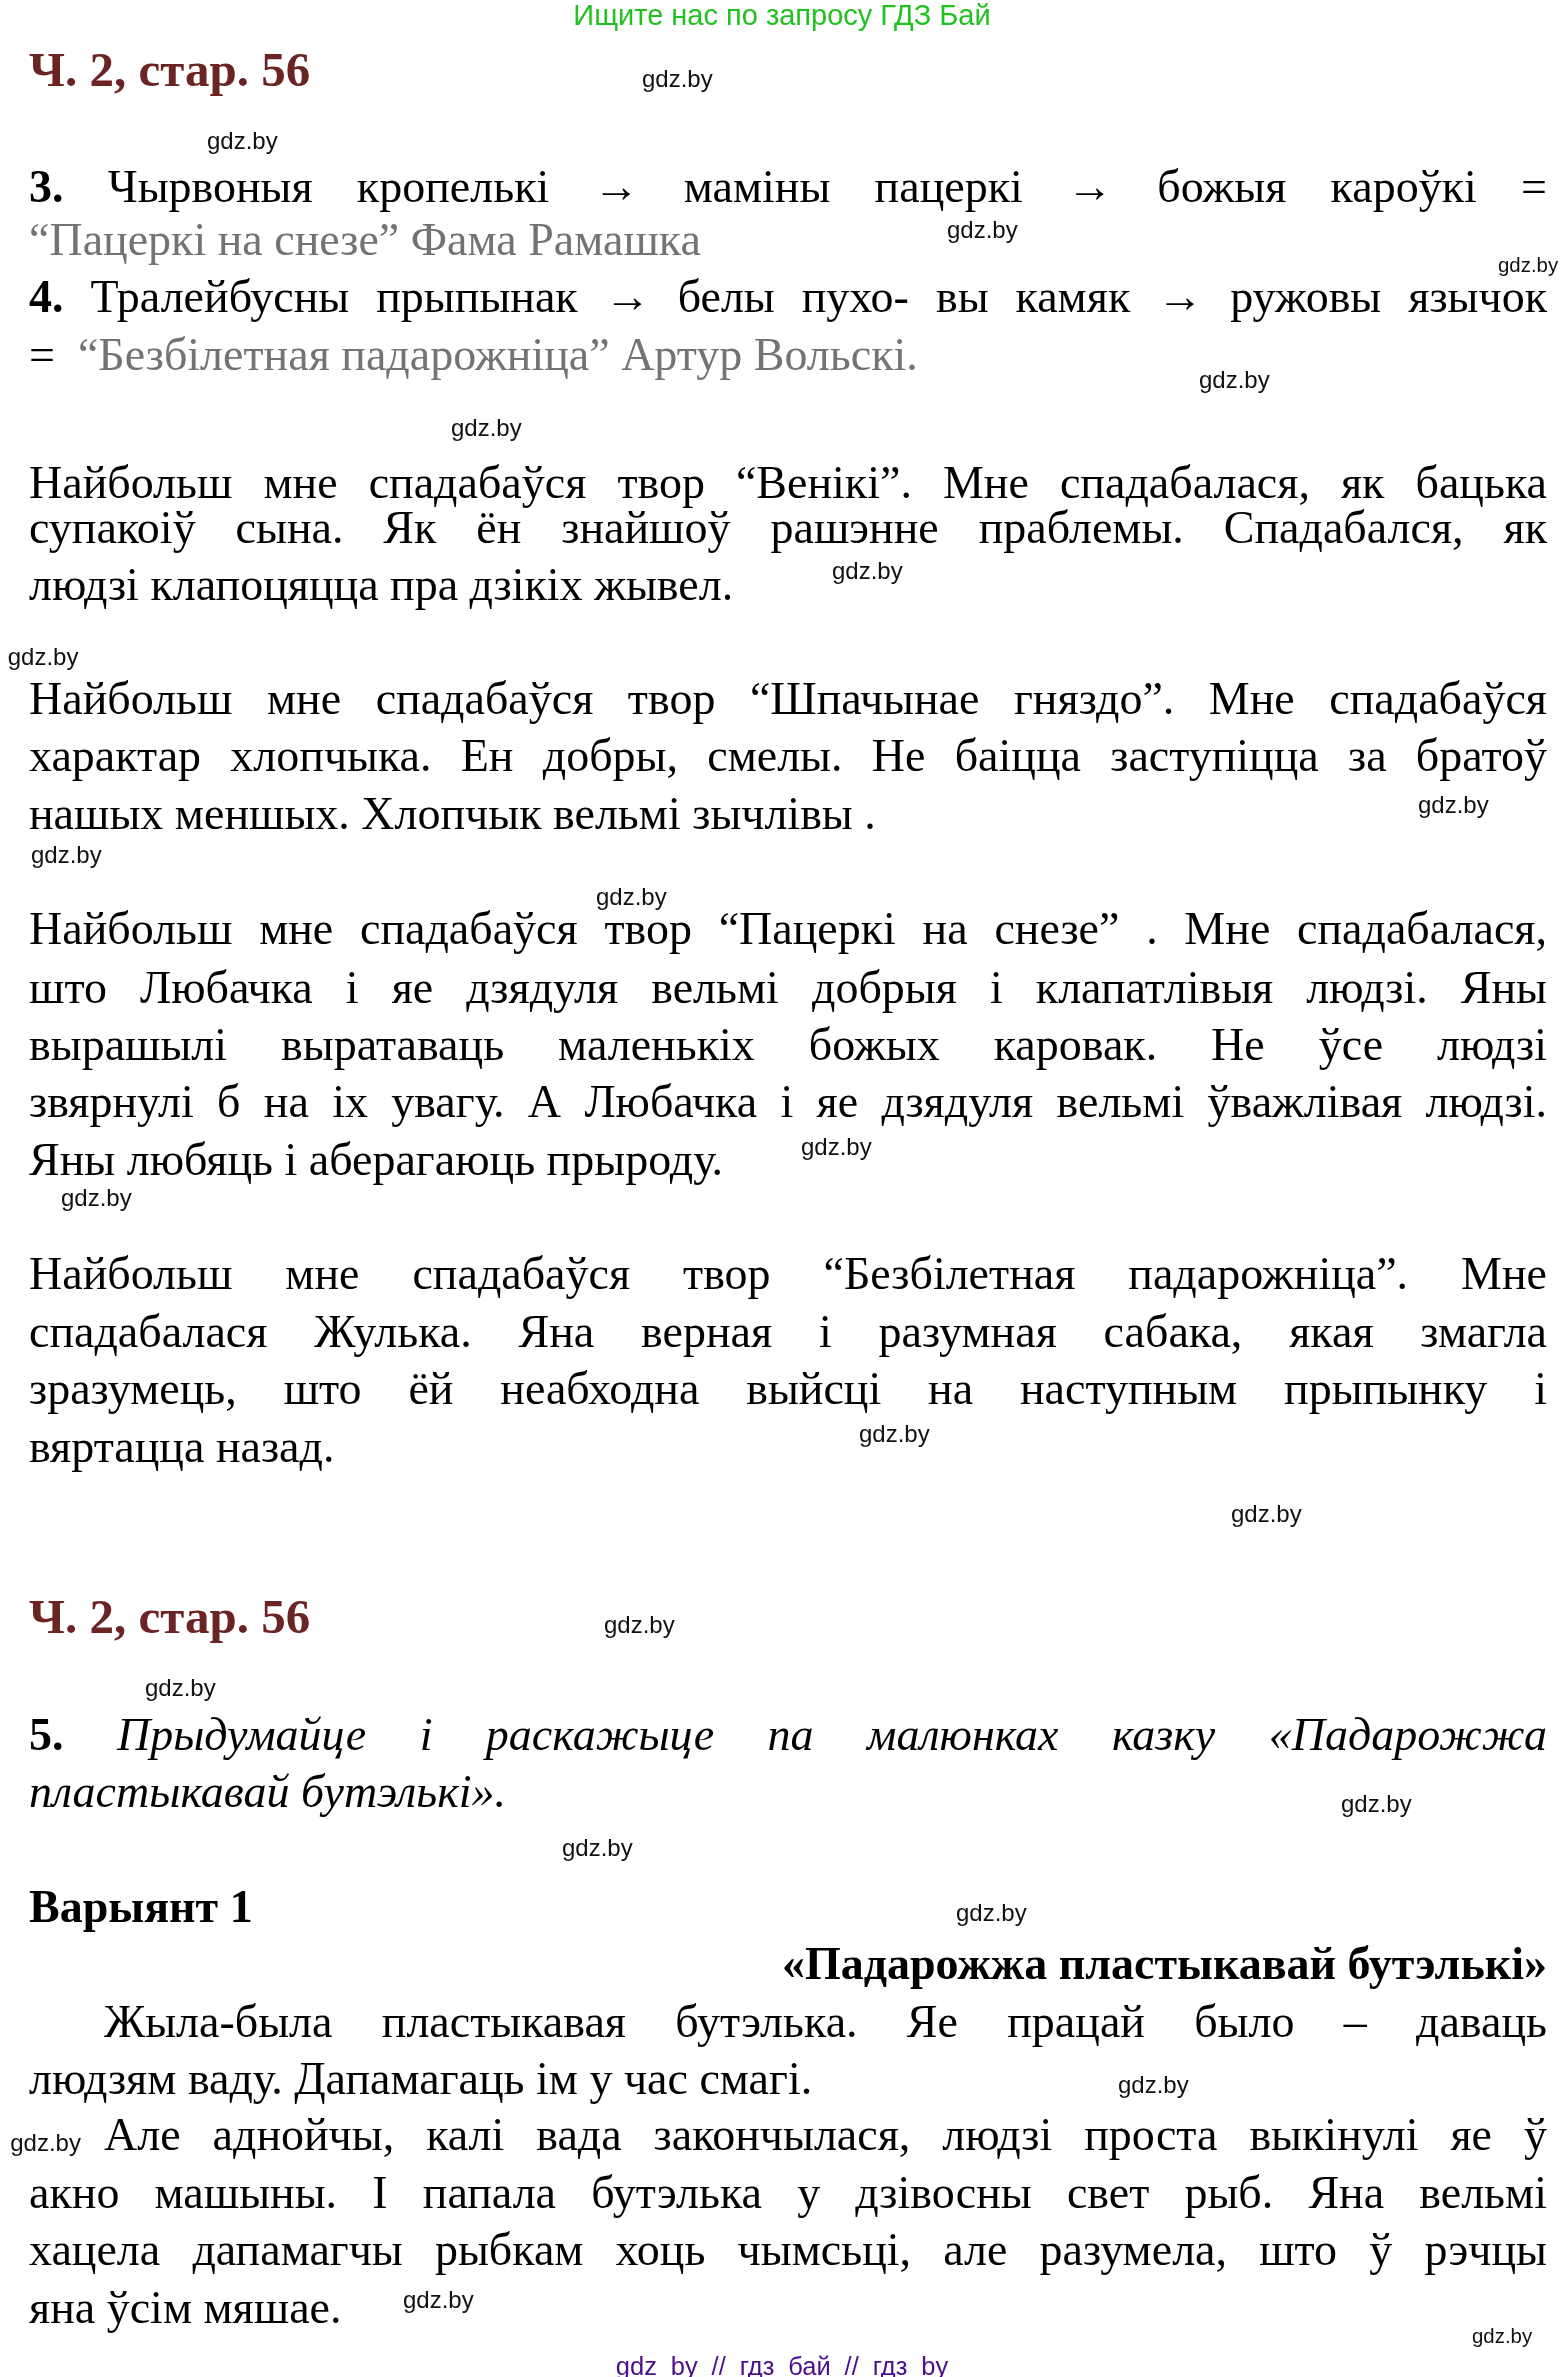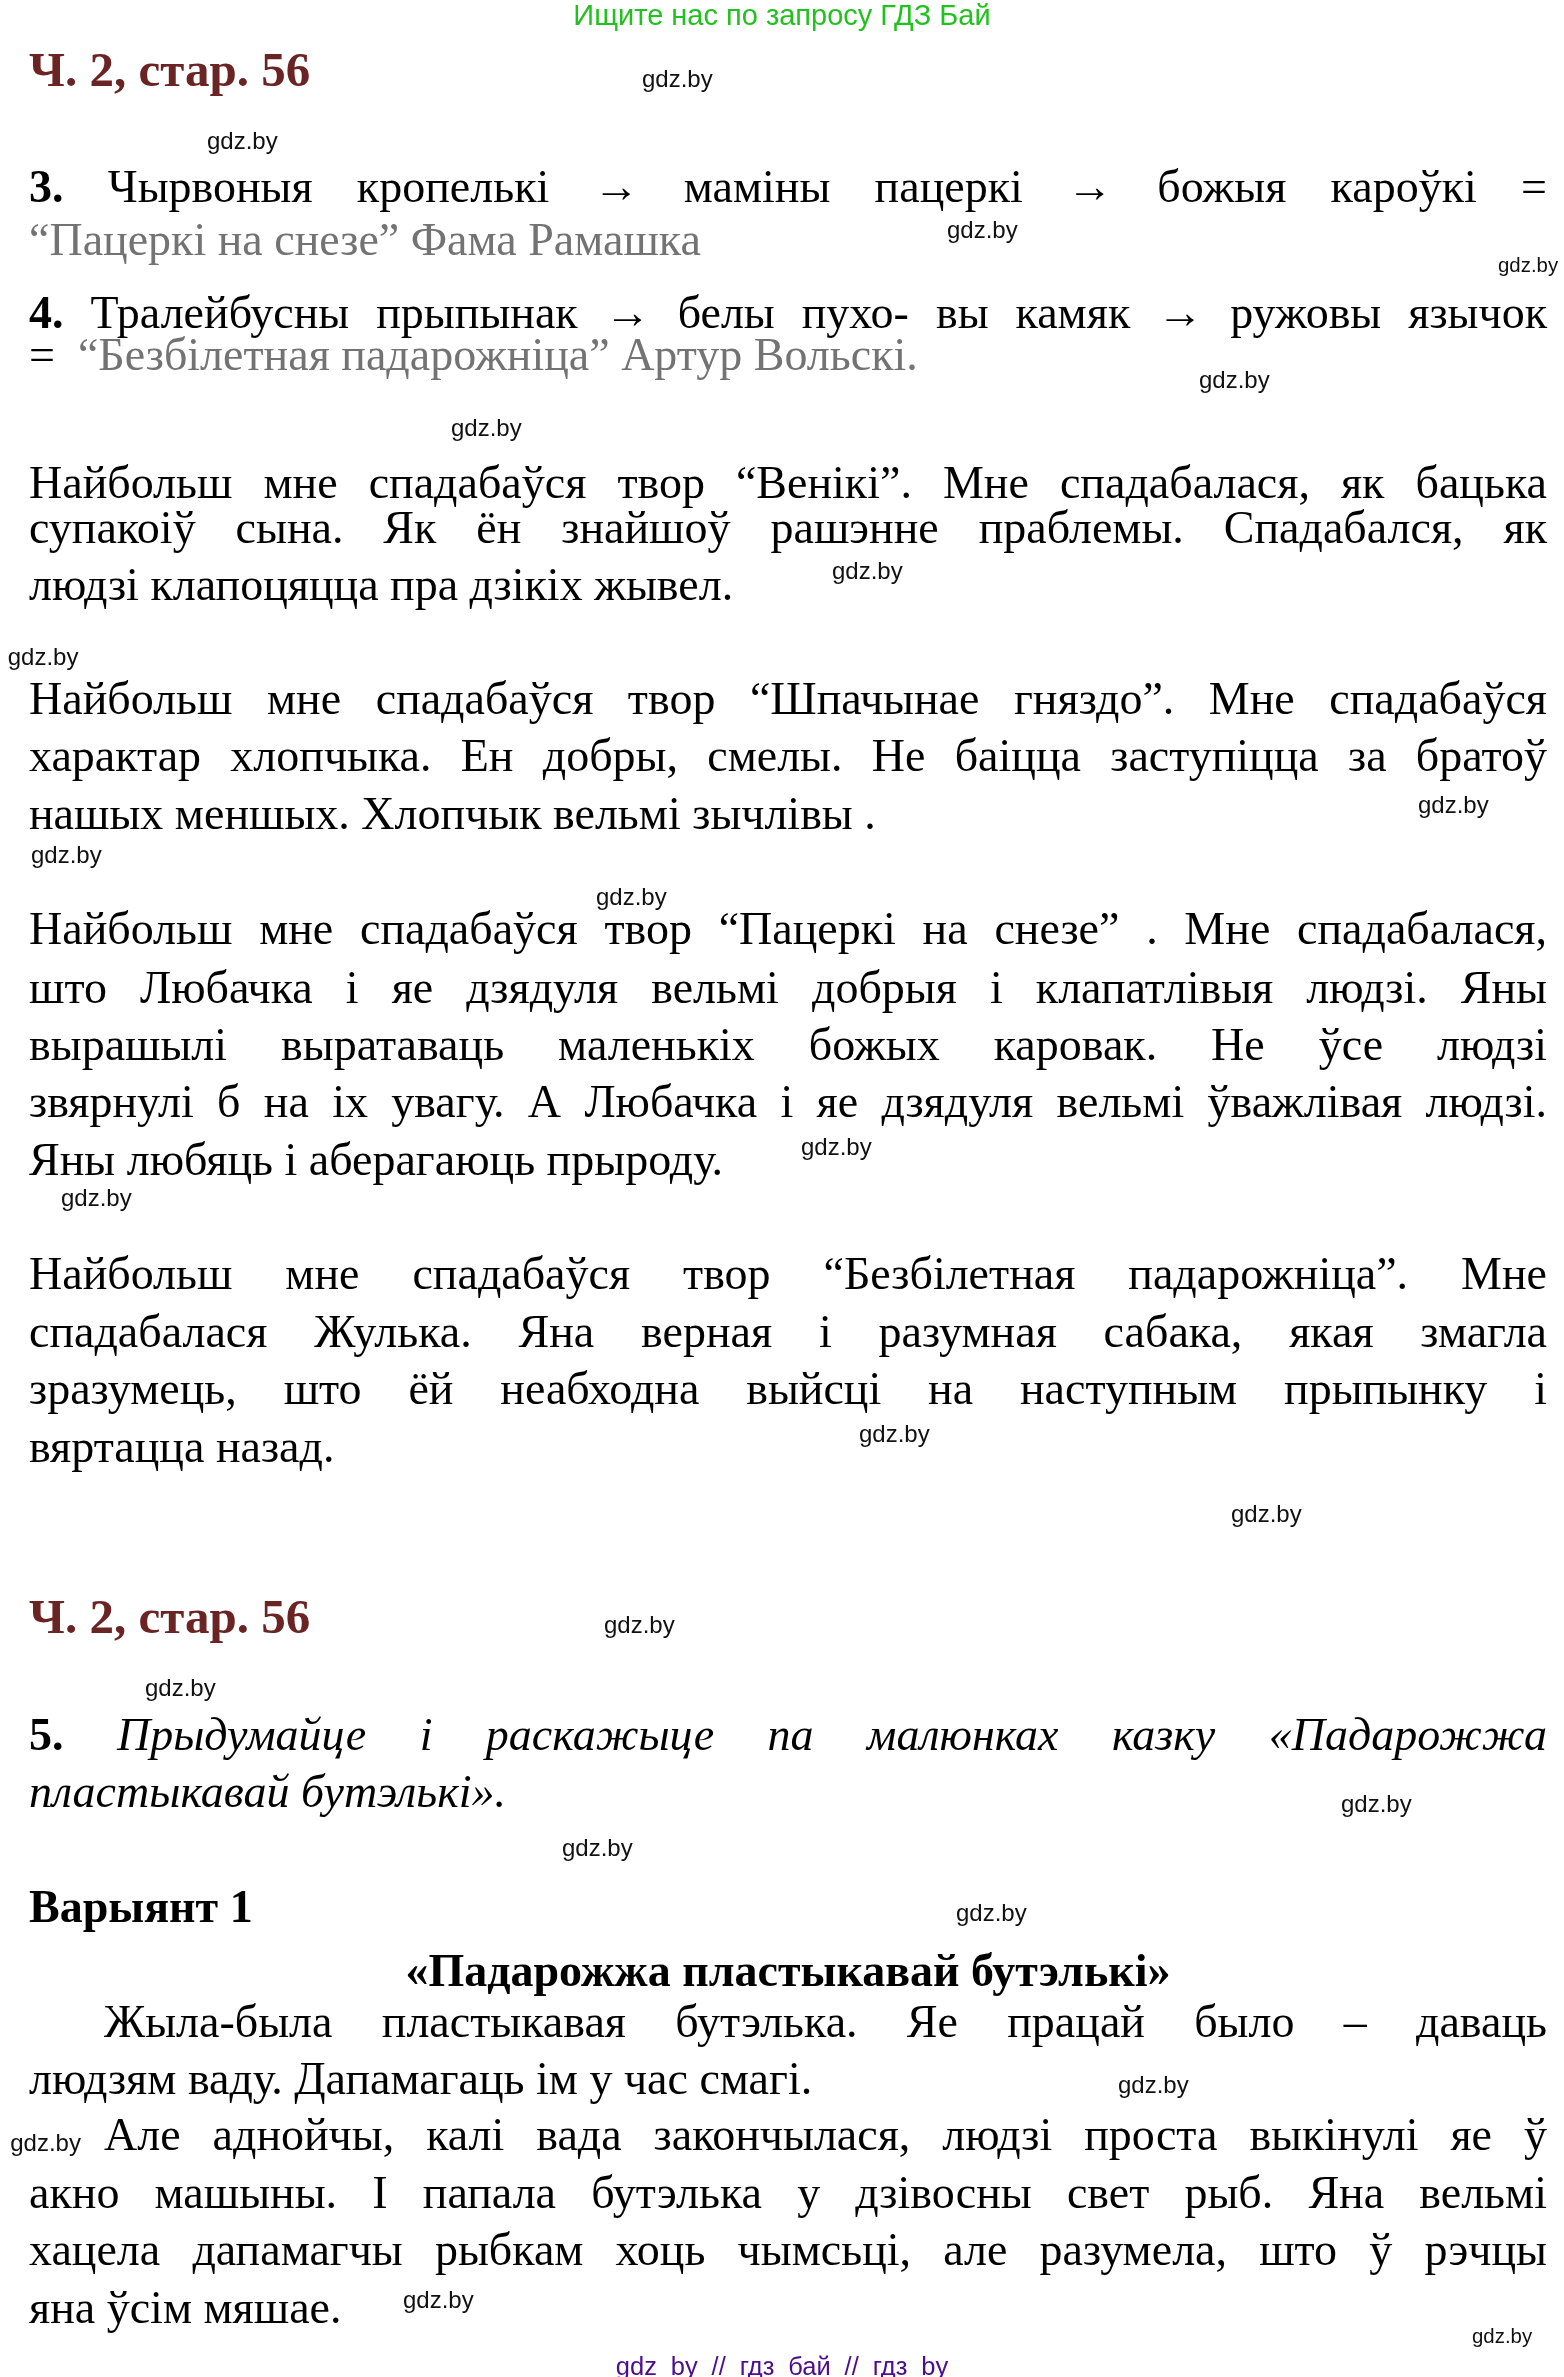--- a/index.html
+++ b/index.html
@@ -8,21 +8,21 @@
   .serif { font-family:"Liberation Serif", "DejaVu Serif", serif; }
   .sans { font-family:"Liberation Sans", "DejaVu Sans", sans-serif; }
   .top-banner { left:0; width:1564px; top:0; text-align:center; font-size:29px; color:#22c11f; line-height:31px; }
   .heading { font-size:49px; font-weight:bold; color:#6b2424; line-height:54px; left:29px; }
   .wm { font-size:24px; color:#111; line-height:25.5px; }
   .line { left:29px; width:1518px; font-size:46px; line-height:53px; color:#000; white-space:nowrap; }
   .j { text-align:justify; text-align-last:justify; white-space:normal; }
   .red { color:#737373; }
   .b { font-weight:bold; }
   .bi { font-weight:normal; font-style:italic; }
-  .center { text-align:center;margin-top:7px; }
+  .center { text-align:right; }
   .footer { left:0; width:1564px; top:2353px; text-align:center; font-size:25.5px; color:#4b0e8c; line-height:27px; word-spacing:6.8px; }
 </style>
 </head>
 <body>
 
 <div class="abs top-banner sans">Ищите нас по запросу ГДЗ Бай</div>
 
 <div class="abs heading serif" style="top:43px;">Ч. 2, стар. 56</div>
 
 <div class="abs wm sans" style="left:642px;top:66px;">gdz.by</div>
@@ -46,21 +46,21 @@
 <div class="abs wm sans" style="left:562px;top:1835px;">gdz.by</div>
 <div class="abs wm sans" style="left:956px;top:1900px;">gdz.by</div>
 <div class="abs wm sans" style="left:1118px;top:2072px;">gdz.by</div>
 <div class="abs wm sans" style="left:10.2px;top:2130px;">gdz.by</div>
 <div class="abs wm sans" style="left:403px;top:2287px;">gdz.by</div>
 <div class="abs wm sans" style="left:1472px;top:2324px;font-size:20.4px;">gdz.by</div>
 
 <div class="abs line serif j" style="top:160px;"><span class="b">3.</span> <span>Чырвоныя кропелькі → маміны пацеркі → божыя кароўкі =</span></div>
 <div class="abs line serif red" style="top:213px;">“Пацеркі на снезе”  Фама Рамашка</div>
 
-<div class="abs line serif j" style="top:270px;margin-top:16px;"><span class="b">4.</span> <span>Тралейбусны прыпынак → белы пухо- вы камяк → ружовы язычок</span></div>
+<div class="abs line serif j" style="top:270px;"><span class="b">4.</span> <span>Тралейбусны прыпынак → белы пухо- вы камяк → ружовы язычок</span></div>
 <div class="abs line serif" style="top:328px;"><span>=</span>&nbsp; <span class="red">“Безбілетная падарожніца” Артур Вольскі.</span></div>
 
 <div class="abs line serif j" style="top:456px;">Найбольш мне спадабаўся твор “Венікі”. Мне спадабалася, як бацька</div>
 <div class="abs line serif j" style="top:501px;">супакоіў сына. Як ён знайшоў рашэнне праблемы. Спадабался, як</div>
 <div class="abs line serif" style="top:558px;">людзі клапоцяцца пра дзікіх жывел.</div>
 
 <div class="abs line serif j" style="top:672px;">Найбольш мне спадабаўся твор “Шпачынае гняздо”. Мне спадабаўся</div>
 <div class="abs line serif j" style="top:729px;">характар хлопчыка. Ен добры, смелы. Не баіцца заступіцца за братоў</div>
 <div class="abs line serif" style="top:787px;">нашых меншых. Хлопчык вельмі зычлівы .</div>
 

